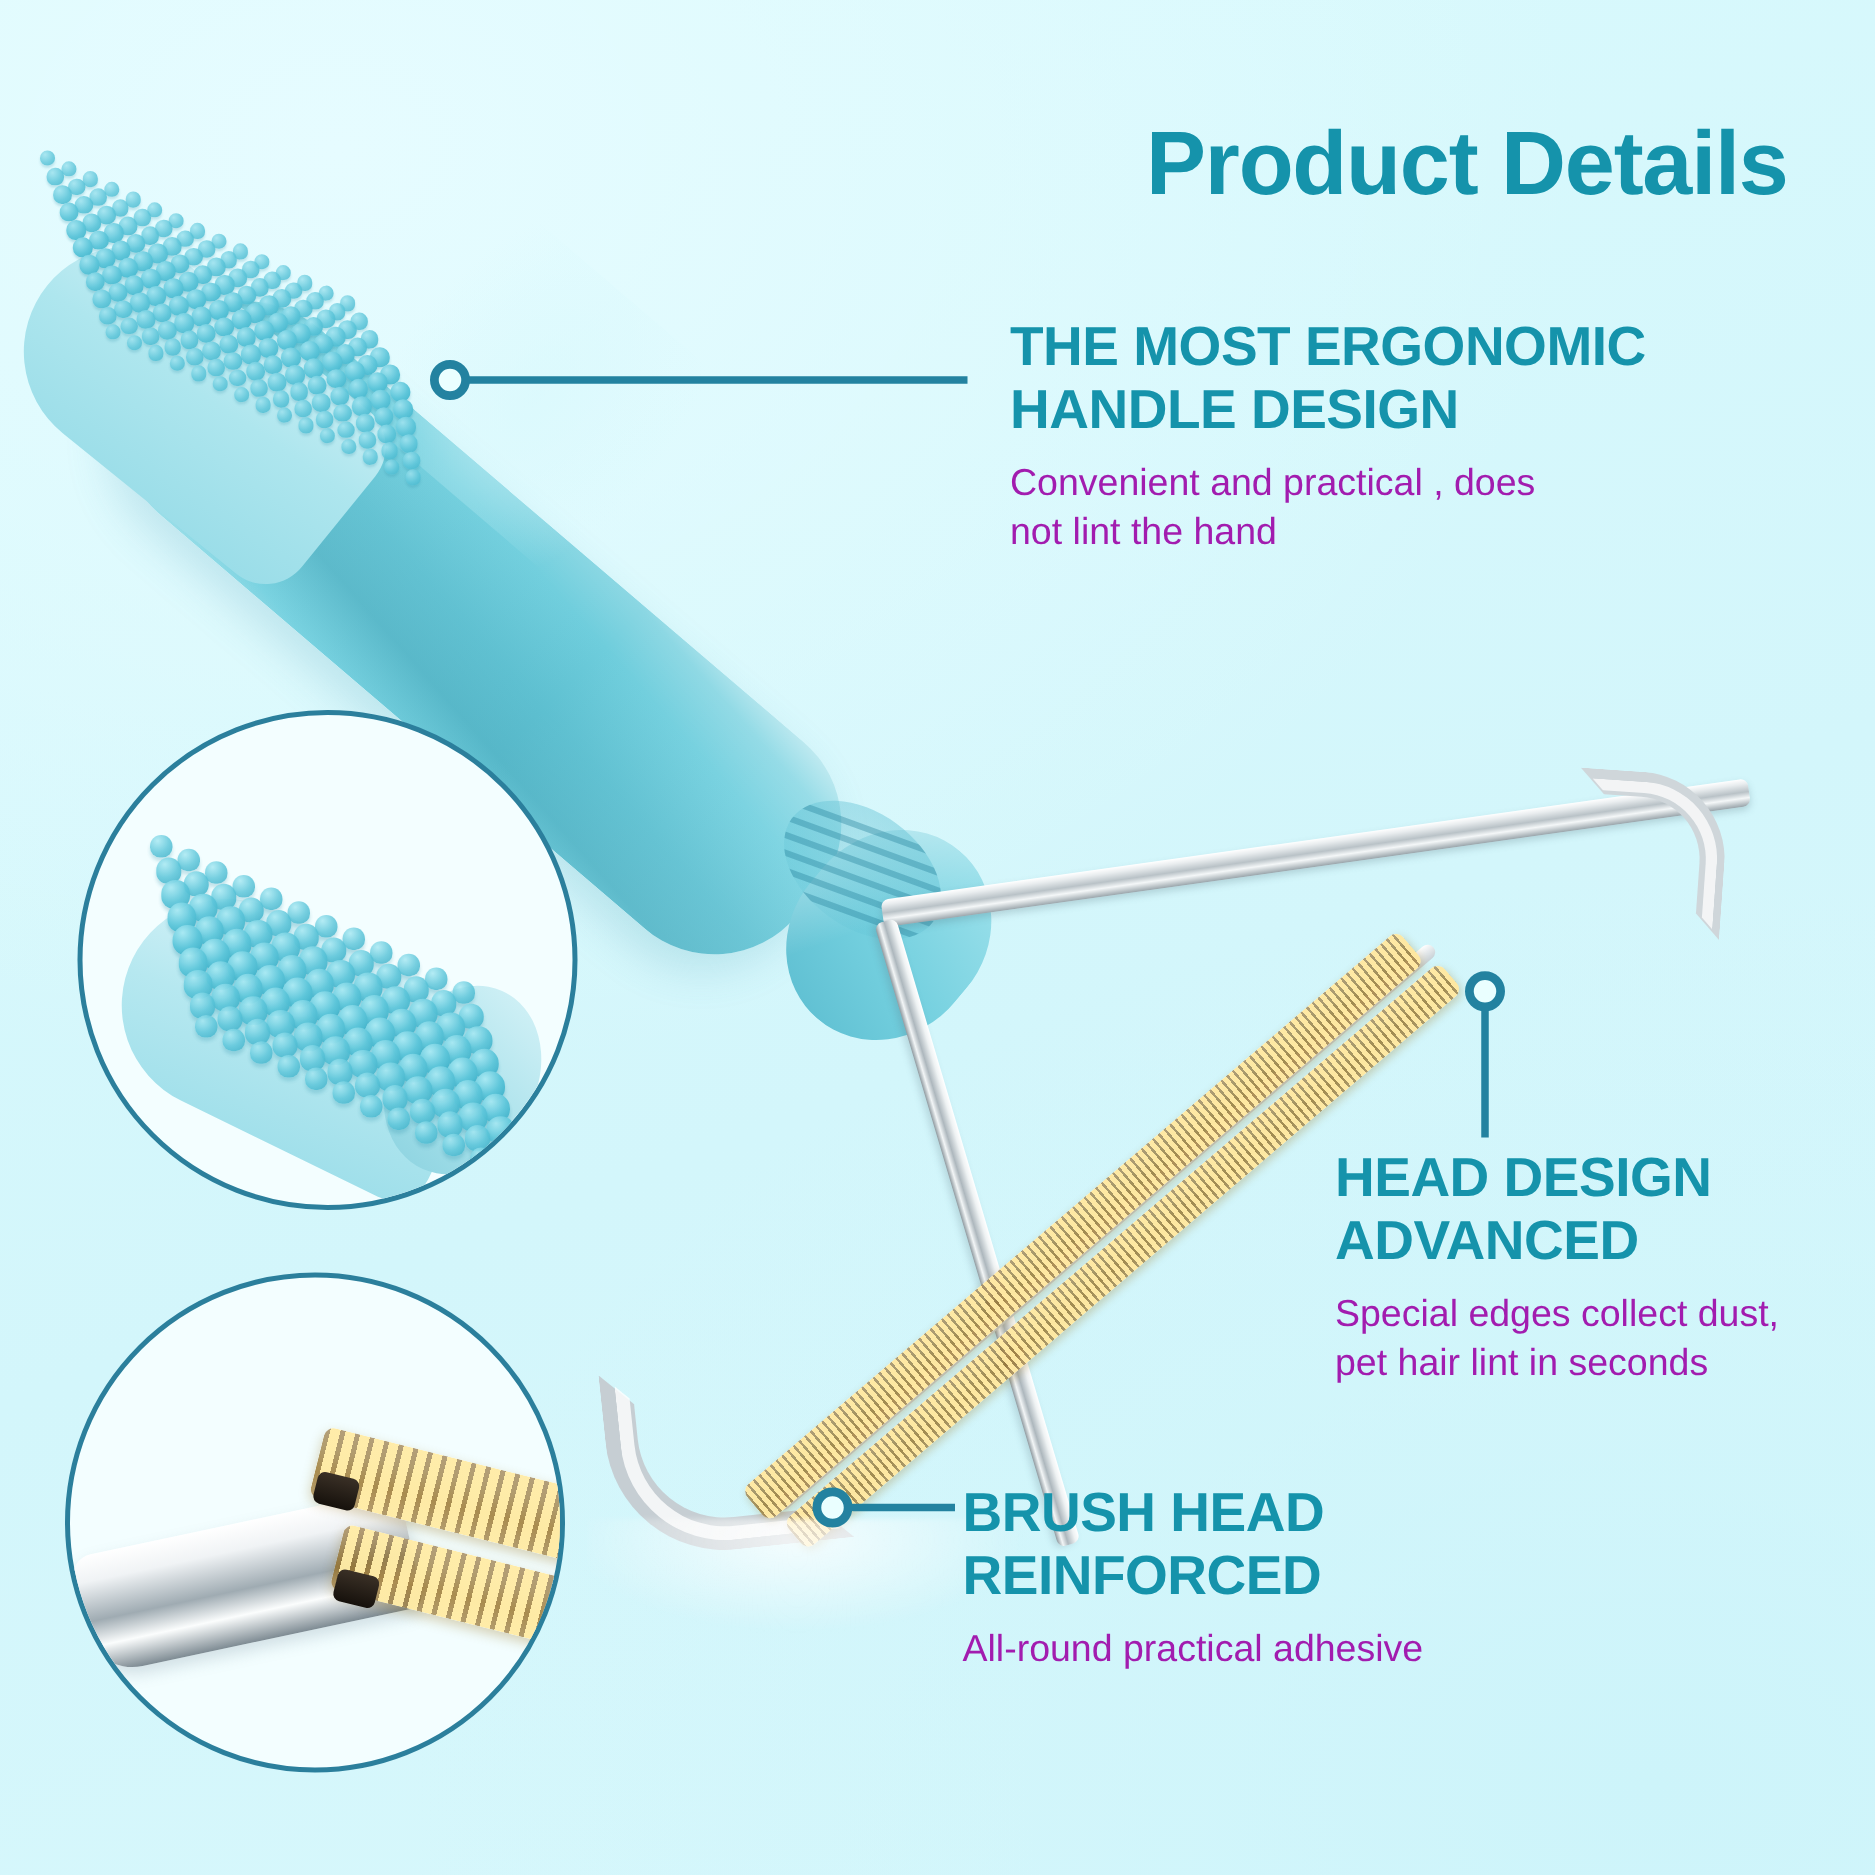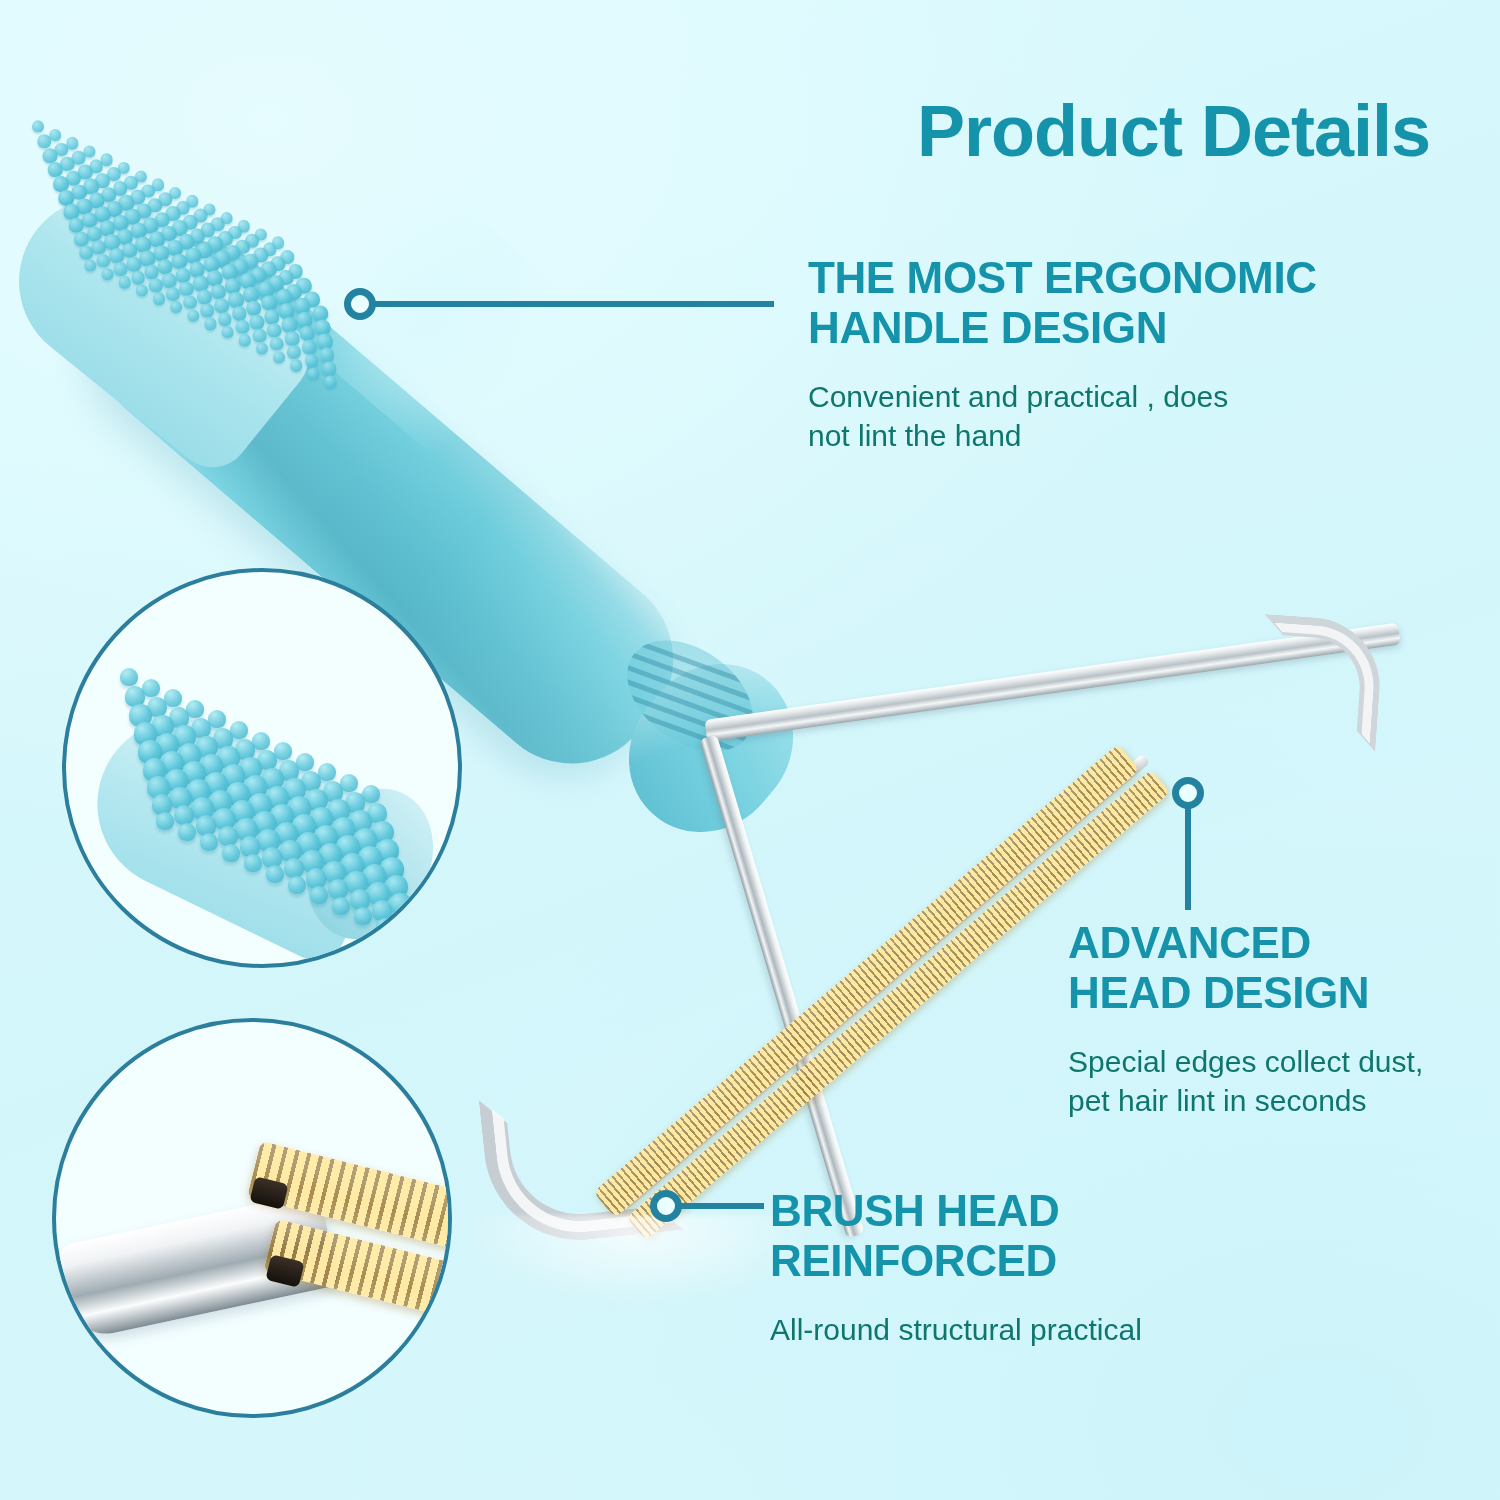--- a/index.html
+++ b/index.html
@@ -27,22 +27,22 @@
     white-space:nowrap;
   }
 
   
   .callout{position:absolute;}
   .callout .ct-head{
     color:#1593ab; font-weight:bold;
     font-size:44px; line-height:1.14; letter-spacing:-0.4px;
   }
   .callout .ct-body{
-    color:#0f766e; font-size:30px; line-height:1.30;
-    margin-top:24px; font-weight:400;
+    color:#a21caf; font-size:30px; line-height:1.30;
+    margin-top:14px; font-weight:400;
   }
   #callout-1{left:808px; top:253px; width:640px;}
   #callout-2{left:1068px; top:918px; width:420px;}
   #callout-3{left:770px; top:1186px; width:520px;}
 
   
   .leader{position:absolute; background:#2382a0;}
   .ring{
     position:absolute; border-radius:50%;
     border:7px solid #2382a0; background:#eaffff;
@@ -641,31 +641,31 @@
       <div>HANDLE DESIGN</div>
     </div>
     <div class="ct-body">
       <div>Convenient and practical , does</div>
       <div>not lint the hand</div>
     </div>
   </div>
 
   <div class="callout" id="callout-2">
     <div class="ct-head">
+      <div>HEAD DESIGN</div>
       <div>ADVANCED</div>
-      <div>HEAD DESIGN</div>
     </div>
     <div class="ct-body">
       <div>Special edges collect dust,</div>
       <div>pet hair lint in seconds</div>
     </div>
   </div>
 
   <div class="callout" id="callout-3">
     <div class="ct-head">
       <div>BRUSH HEAD</div>
       <div>REINFORCED</div>
     </div>
     <div class="ct-body">
-      <div>All-round structural practical</div>
+      <div>All-round practical adhesive</div>
     </div>
   </div>
 </div>
 
 </body></html>

